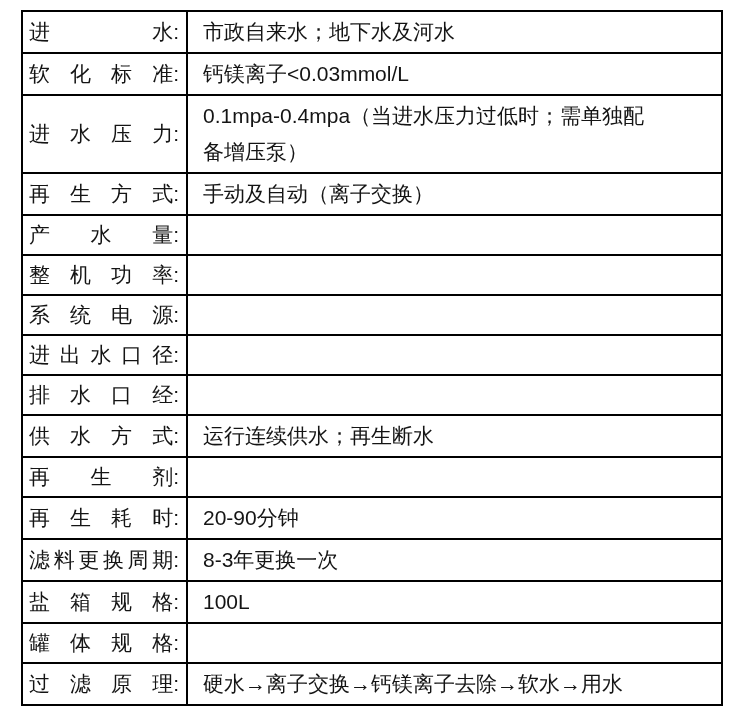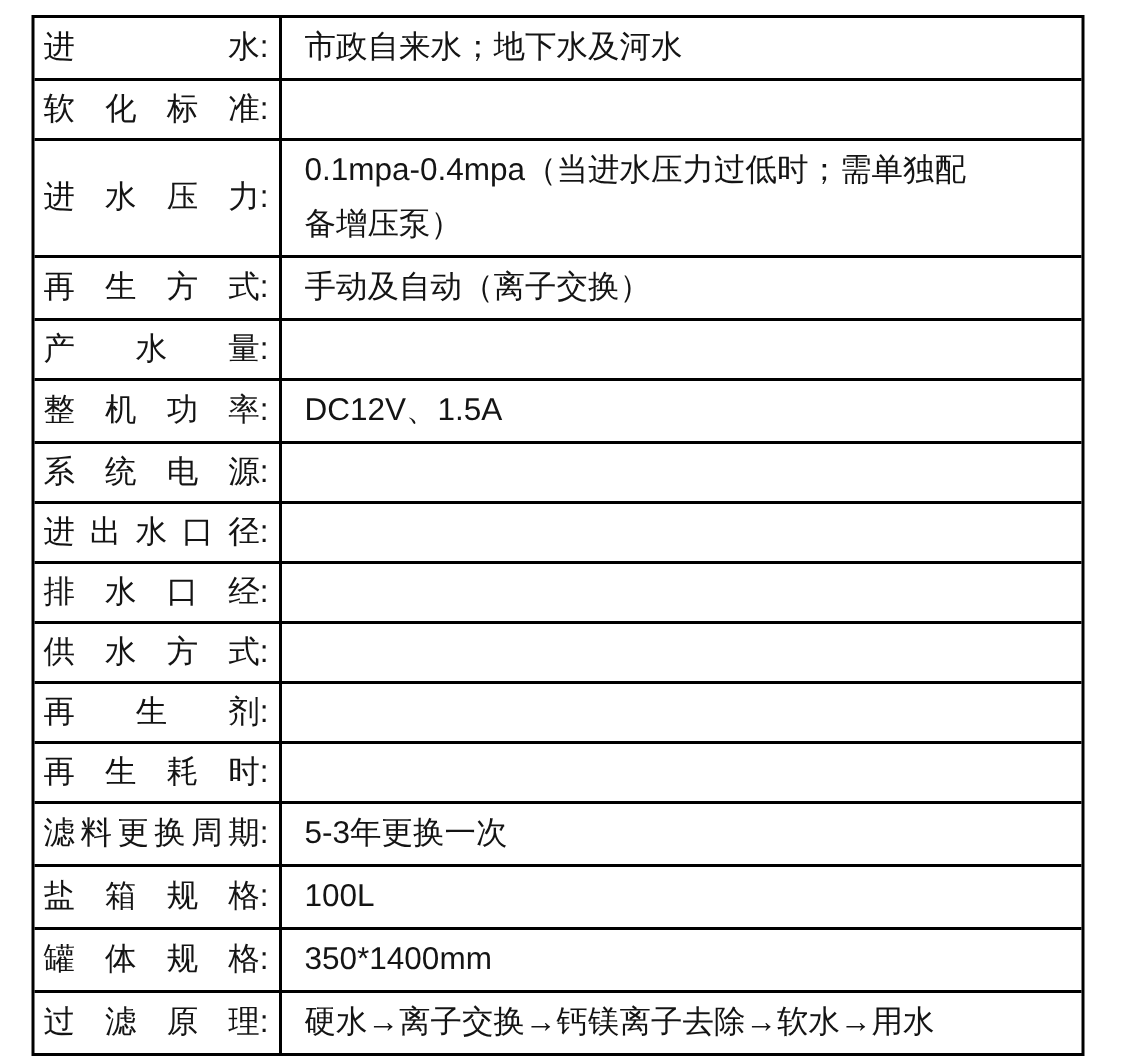--- a/index.html
+++ b/index.html
@@ -77,20 +77,21 @@
 
     <div class="row">
       <div class="cell label">
         <span class="label-text">
             <span>软</span>
             <span>化</span>
             <span>标</span>
             <span>准:</span>
           </span>
       </div>
+      <div class="cell value">钙镁离子&lt;0.03mmol/L</div>
     </div>
 
     <div class="row">
       <div class="cell label">
         <span class="label-text">
             <span>进</span>
             <span>水</span>
             <span>压</span>
             <span>力:</span>
           </span>
@@ -123,21 +124,20 @@
 
     <div class="row">
       <div class="cell label">
         <span class="label-text">
             <span>整</span>
             <span>机</span>
             <span>功</span>
             <span>率:</span>
           </span>
       </div>
-      <div class="cell value">DC12V、1.5A</div>
     </div>
 
     <div class="row">
       <div class="cell label">
         <span class="label-text">
             <span>系</span>
             <span>统</span>
             <span>电</span>
             <span>源:</span>
           </span>
@@ -169,20 +169,21 @@
 
     <div class="row">
       <div class="cell label">
         <span class="label-text">
             <span>供</span>
             <span>水</span>
             <span>方</span>
             <span>式:</span>
           </span>
       </div>
+      <div class="cell value">运行连续供水；再生断水</div>
     </div>
 
     <div class="row">
       <div class="cell label">
         <span class="label-text">
             <span>再</span>
             <span>生</span>
             <span>剂:</span>
           </span>
       </div>
@@ -190,34 +191,35 @@
 
     <div class="row">
       <div class="cell label">
         <span class="label-text">
             <span>再</span>
             <span>生</span>
             <span>耗</span>
             <span>时:</span>
           </span>
       </div>
+      <div class="cell value">20-90分钟</div>
     </div>
 
     <div class="row">
       <div class="cell label">
         <span class="label-text">
             <span>滤</span>
             <span>料</span>
             <span>更</span>
             <span>换</span>
             <span>周</span>
             <span>期:</span>
           </span>
       </div>
-      <div class="cell value">5-3年更换一次</div>
+      <div class="cell value">8-3年更换一次</div>
     </div>
 
     <div class="row">
       <div class="cell label">
         <span class="label-text">
             <span>盐</span>
             <span>箱</span>
             <span>规</span>
             <span>格:</span>
           </span>
@@ -227,21 +229,20 @@
 
     <div class="row">
       <div class="cell label">
         <span class="label-text">
             <span>罐</span>
             <span>体</span>
             <span>规</span>
             <span>格:</span>
           </span>
       </div>
-      <div class="cell value">350*1400mm</div>
     </div>
 
     <div class="row">
       <div class="cell label">
         <span class="label-text">
             <span>过</span>
             <span>滤</span>
             <span>原</span>
             <span>理:</span>
           </span>

